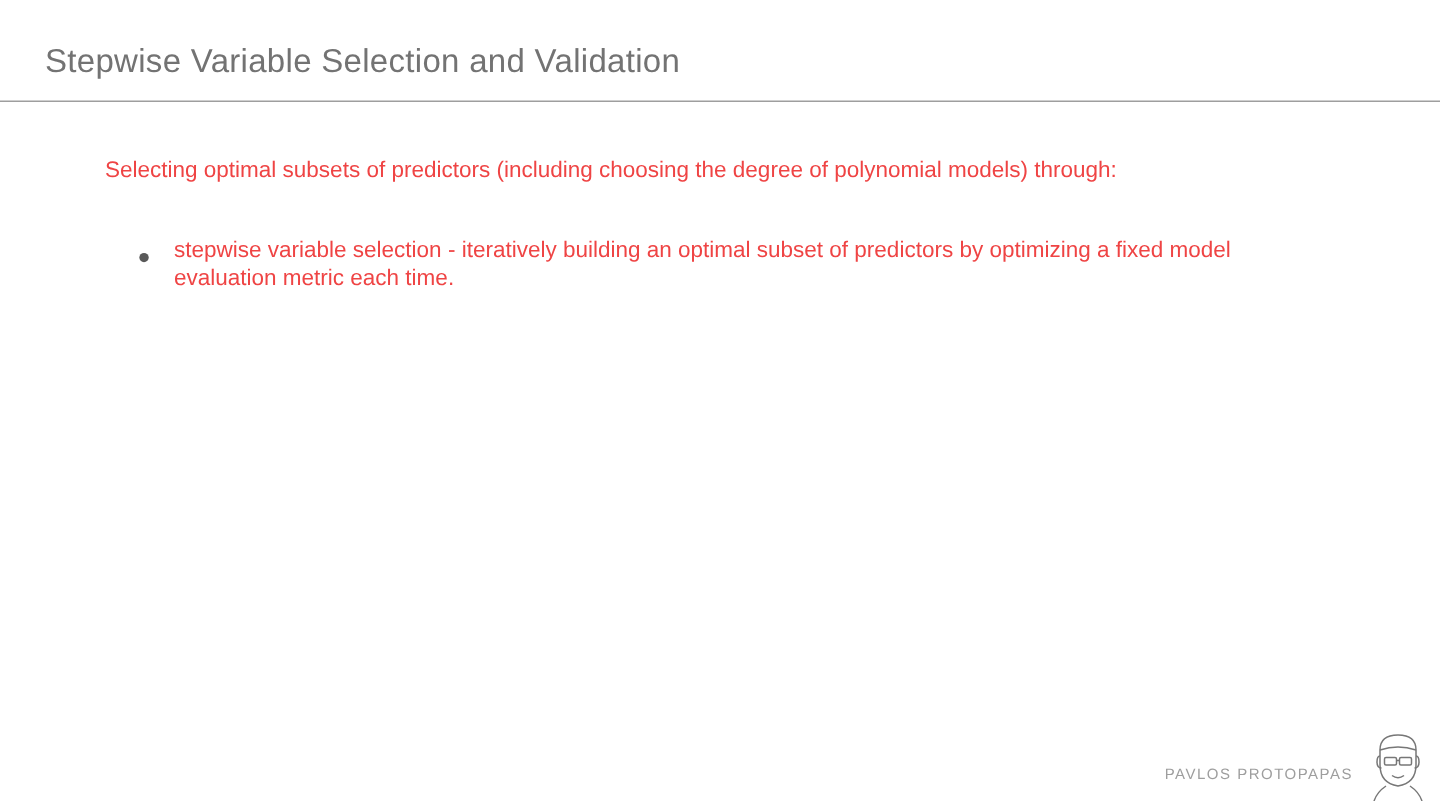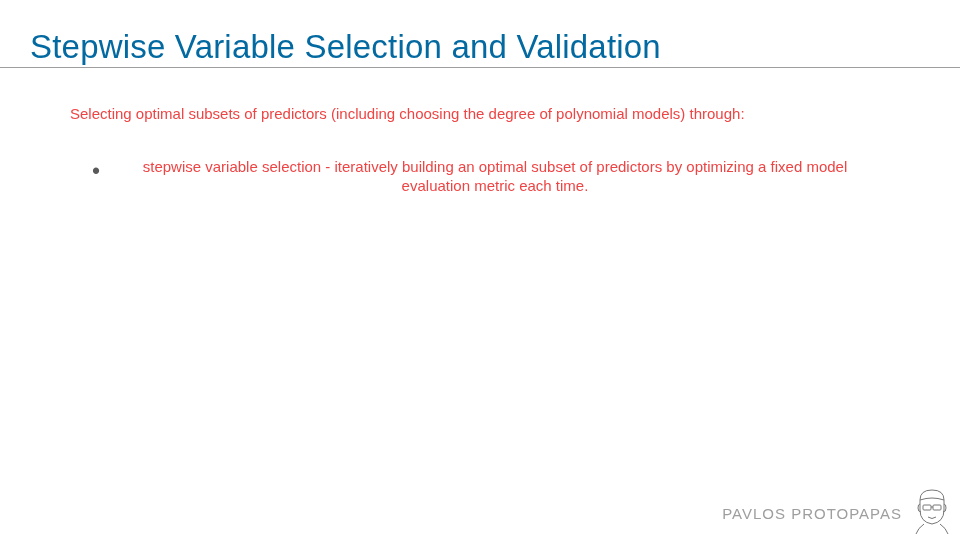--- a/index.html
+++ b/index.html
@@ -15,22 +15,22 @@
   .slide {
     position: relative;
     width: 960px;
     height: 540px;
     box-sizing: border-box;
   }
   .title {
     position: absolute;
     left: 30px;
     top: 28px;
-    font-size: 33px;
-    color: #0369a1;
+    font-size: 22px;
+    color: #737373;
     letter-spacing: 0.2px;
   }
   .rule {
     position: absolute;
     left: 0;
     right: 0;
     top: 67px;
     height: 0;
     border-top: 1px solid #9e9e9e;
   }
@@ -43,41 +43,40 @@
     line-height: 1.28;
     color: #ef4444;
   }
   .intro {
     margin-bottom: 34px;
   }
   ul.bullets {
     list-style: none;
     padding: 0;
     margin: 16px;
-    text-align: center;
   }
   ul.bullets li {
     position: relative;
     padding-left: 30px;
     margin-bottom: 34px;
   }
   ul.bullets li::before {
     content: "•";
     position: absolute;
     left: 6px;
     top: 0;
     color: #595959;
     font-size: 23px;
     line-height: 1.28;
   }
   .author {
     position: absolute;
     right: 58px;
     bottom: 18px;
-    font-size: 15px;
+    font-size: 10px;
     letter-spacing: 1px;
     color: #9e9e9e;
     font-variant: small-caps;
   }
   .avatar {
     position: absolute;
     right: 8px;
     bottom: 6px;
     width: 40px;
     height: 48px;

